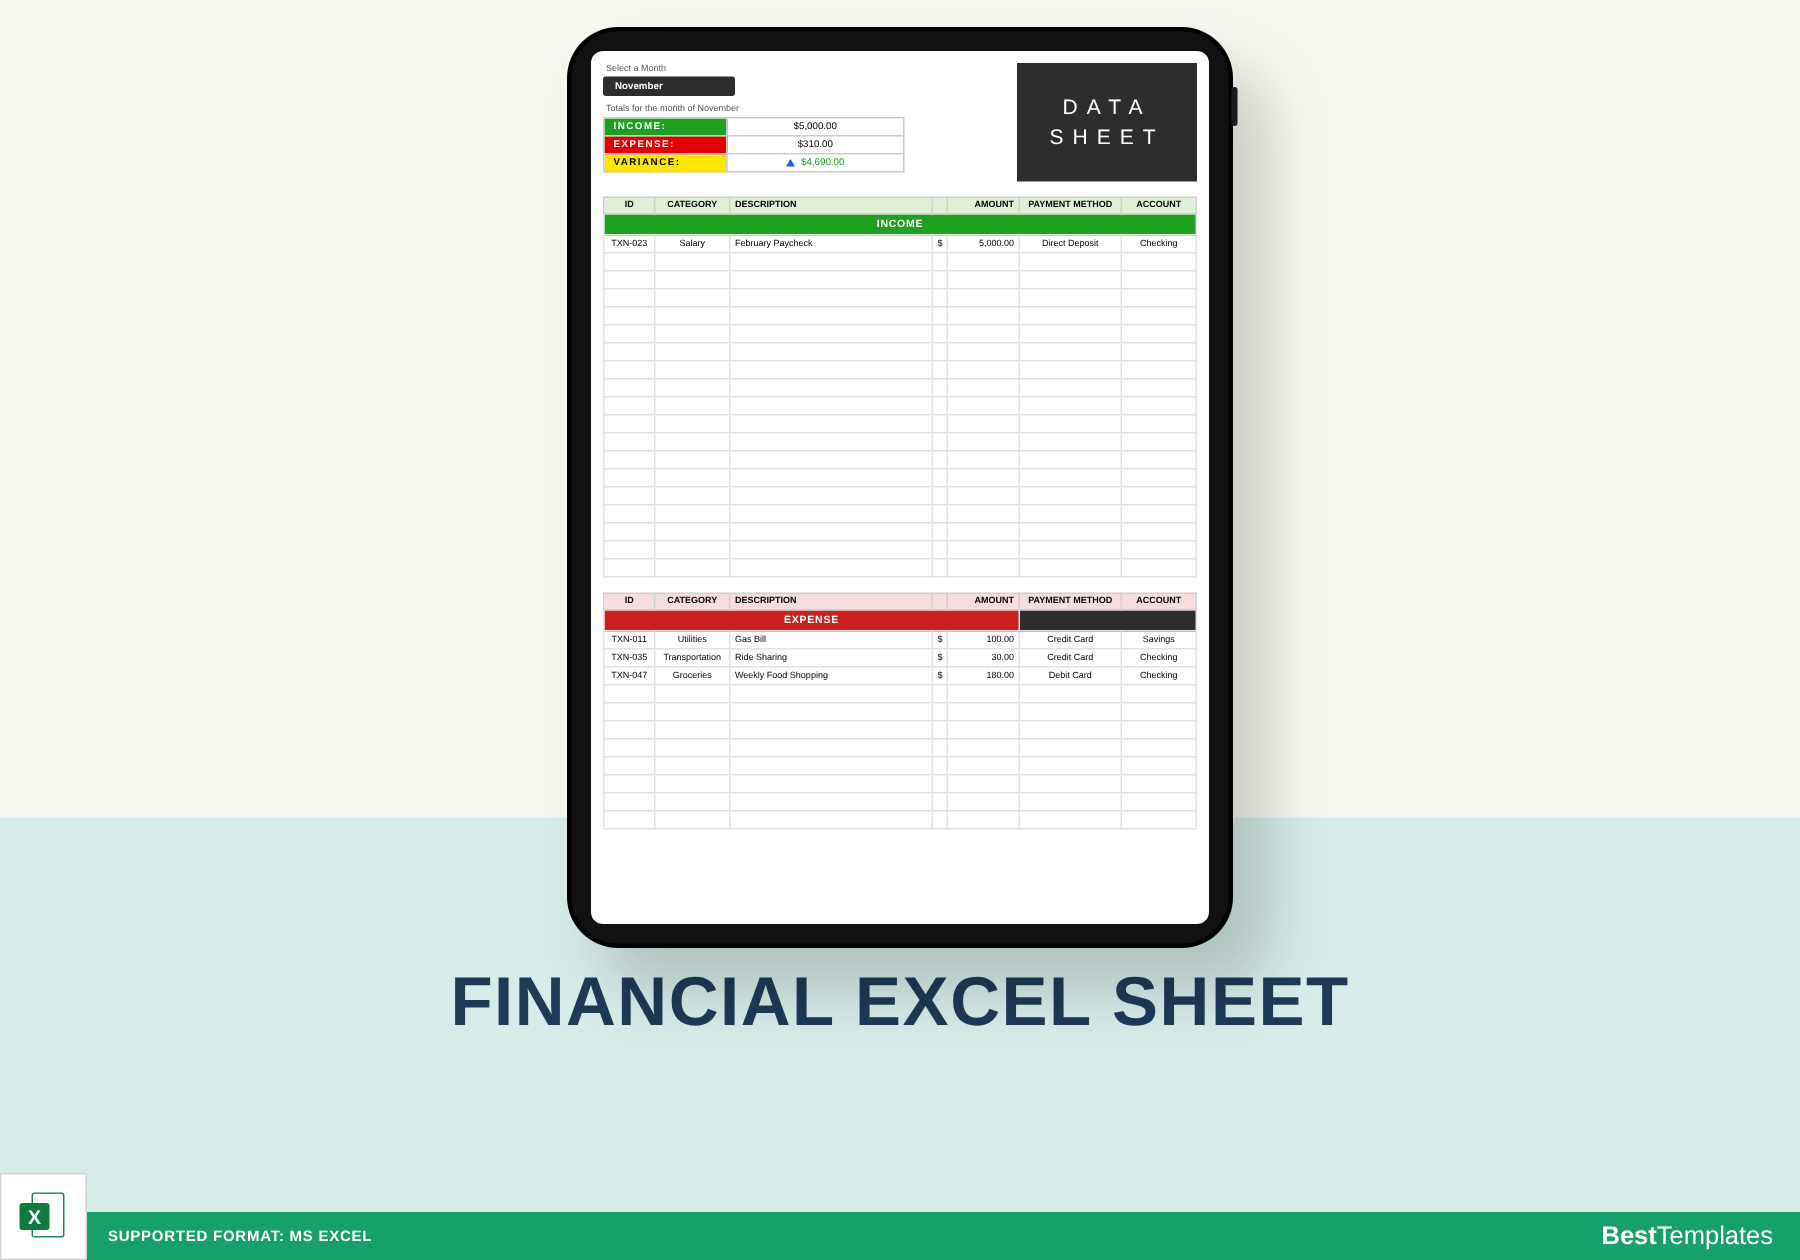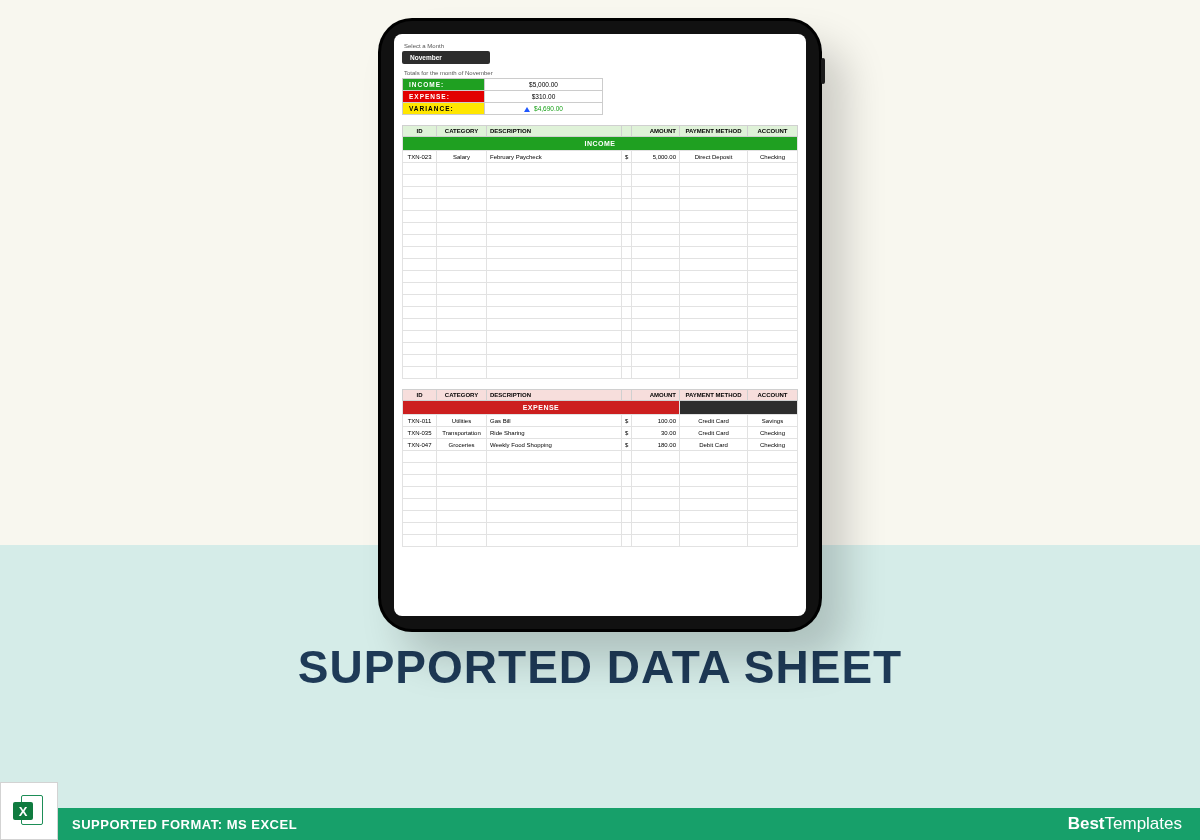--- a/index.html
+++ b/index.html
@@ -67,21 +67,21 @@
             display:flex; align-items:center; z-index:3; }
   .footer .excel-square { position:absolute; left:0; bottom:0; width:58px; height:58px;
                           background:#fff; border:1px solid #d3d3d3; display:flex;
                           align-items:center; justify-content:center; }
   .footer .excel-ic { width:36px; height:36px; position:relative; }
   .footer .excel-ic .sheet-shape { position:absolute; left:10px; top:2px; width:22px; height:30px;
                                    background:#fff; border:1px solid #1d8e57; border-radius:2px; }
   .footer .excel-ic .xbox { position:absolute; left:2px; top:9px; width:20px; height:18px;
                             background:#0f7b3f; border-radius:2px; color:#fff; font-weight:bold;
                             font-size:13px; display:flex; align-items:center; justify-content:center; }
-  .footer .format-txt { margin-left:72px; color:#fff; font-size:13px; font-weight:700;
+  .footer .format-txt { margin-left:72px; color:#fff; font-size:10px; font-weight:700;
                         letter-spacing:0.5px; }
   .footer .format-txt .val { font-weight:900; }
   .footer .brand { margin-left:auto; margin-right:18px; color:#fff; font-size:17px;padding-left:14px; }
   .footer .brand .b1 { font-weight:800; }
   .footer .brand .b2 { font-weight:400; }
 
   .arrow-up { display:inline-block; width:0; height:0; border-left:3px solid transparent;
               border-right:3px solid transparent; border-bottom:5px solid #1f57ff;
               vertical-align:middle; margin-right:4px; }
 </style>
@@ -112,20 +112,24 @@
               <td class="lbl expense-lbl">EXPENSE:</td>
               <td class="val">$310.00</td>
             </tr>
             <tr>
               <td class="lbl variance-lbl">VARIANCE:</td>
               <td class="val variance-val"><span class="arrow-up"></span><span>$4,690.00</span></td>
             </tr>
           </tbody>
             </table>
         </div>
+        <div class="badge">
+          <span>DATA</span>
+          <span>SHEET</span>
+        </div>
       </div>
 
       <table class="tbl income">
         <tbody>
             <tr class="title-row">
               <td colspan="7">INCOME</td>
             </tr>
         </tbody>
           <thead>
             <tr>
@@ -432,21 +436,21 @@
               <td class="c-acc"></td>
             </tr>
           </tbody>
       </table>
 
     </div>
   </div>
 </div>
 
 <div class="hero">
-  <h1>SUPPORTED DATA SHEET</h1>
+  <h1>FINANCIAL EXCEL SHEET</h1>
 </div>
 
 <div class="footer">
   <div class="excel-square">
     <div class="excel-ic">
       <div class="sheet-shape"></div>
       <div class="xbox">X</div>
     </div>
   </div>
   <div class="format-txt">

